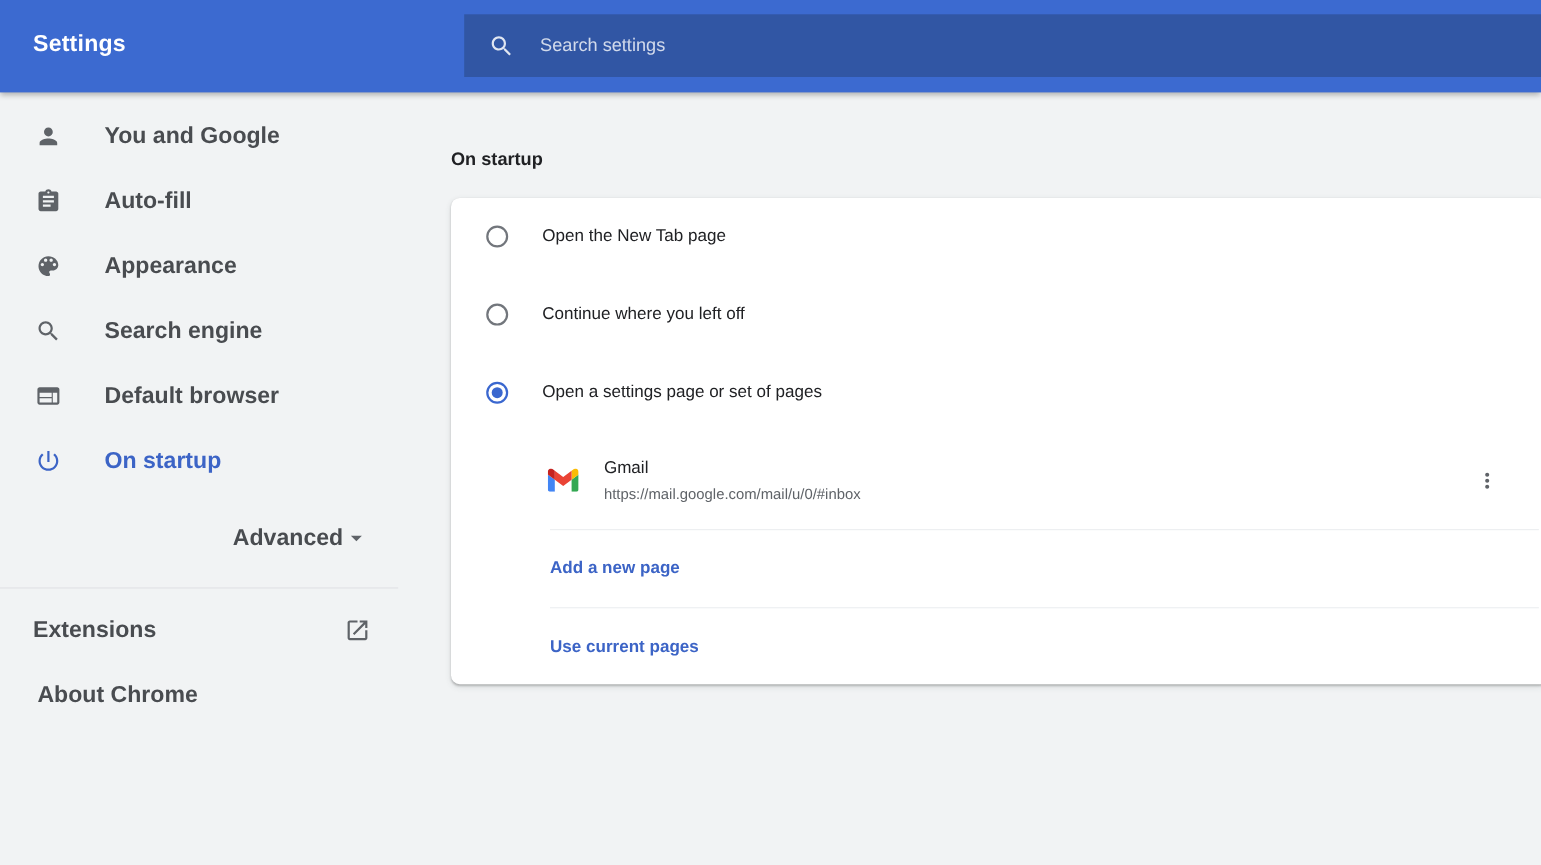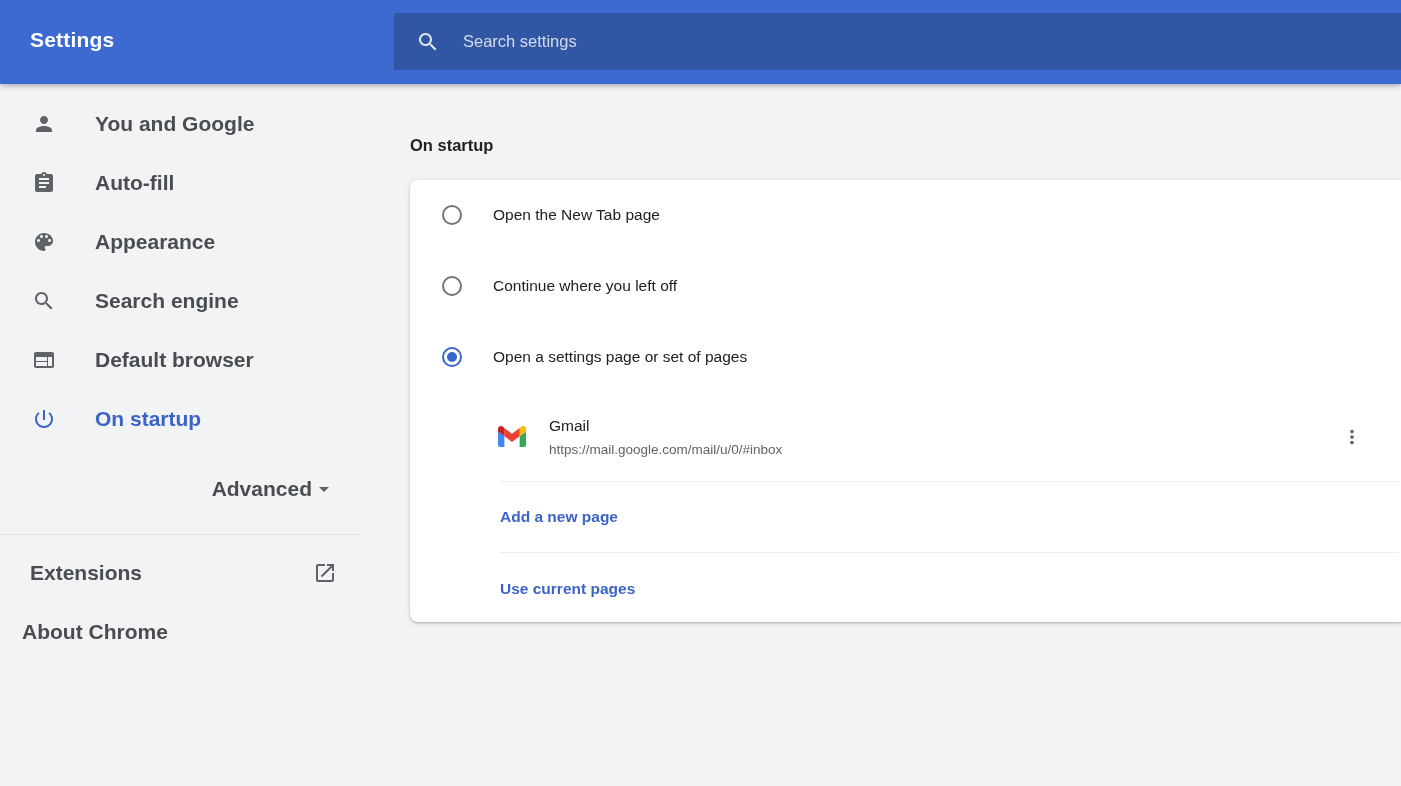--- a/index.html
+++ b/index.html
@@ -17,21 +17,21 @@
     background:#3c6ad0;
     box-shadow:0 2px 5px rgba(0,0,0,.28);
     z-index:10;
   }
   .topbar-title {
     position:absolute; left:30px; top:0; height:80px;
     display:flex; align-items:center;
     color:#ffffff; font-size:21px; font-weight:600; letter-spacing:.2px;
   }
   .searchbar {
-    position:absolute; left:394px; right:0; top:13px; height:57px;
+    position:absolute; left:422px; right:0; top:13px; height:57px;
     background:#3156a4;
     display:flex; align-items:center;
     padding-left:22px;
   }
   .searchbar .mag { width:24px; height:24px; fill:rgba(255,255,255,.85); flex:0 0 auto; }
   .searchbar input {
     background:transparent; border:none; outline:none;
     margin-left:23px; width:70%;
     font-family:"Liberation Sans", sans-serif;
     font-size:16.5px; color:#ffffff;
@@ -52,21 +52,21 @@
   .nav-item .nav-icon svg { width:24px; height:24px; fill:currentColor; display:block; }
   .nav-item.selected { color:#3c64c6; }
   .nav-item.selected .nav-icon { color:#3c64c6; }
 
   .nav-item.row-between {
     justify-content:flex-end;
     padding:0 56px 0 30px;
   }
   .nav-item.advanced { margin-top:11px; }
   .nav-item.plain-ext { margin-top:8px; justify-content:space-between; padding:0 55px 0 30px; }
-  .nav-item.plain { padding-left:22px; }
+  .nav-item.plain { padding-left:34px; }
   .trailing-icon { width:24px; height:24px; fill:#5f6368; flex:0 0 auto; }
   .sidebar-divider { height:1px; background:#e0e2e4; margin:16px 30px 0 0; }
 
   
   .main { position:absolute; left:410px; top:84px; right:-6px; bottom:0; }
   .section-title {
     position:absolute; left:0; top:52px;
     font-size:16.5px; font-weight:600; color:#202124;
   }
   .card {

